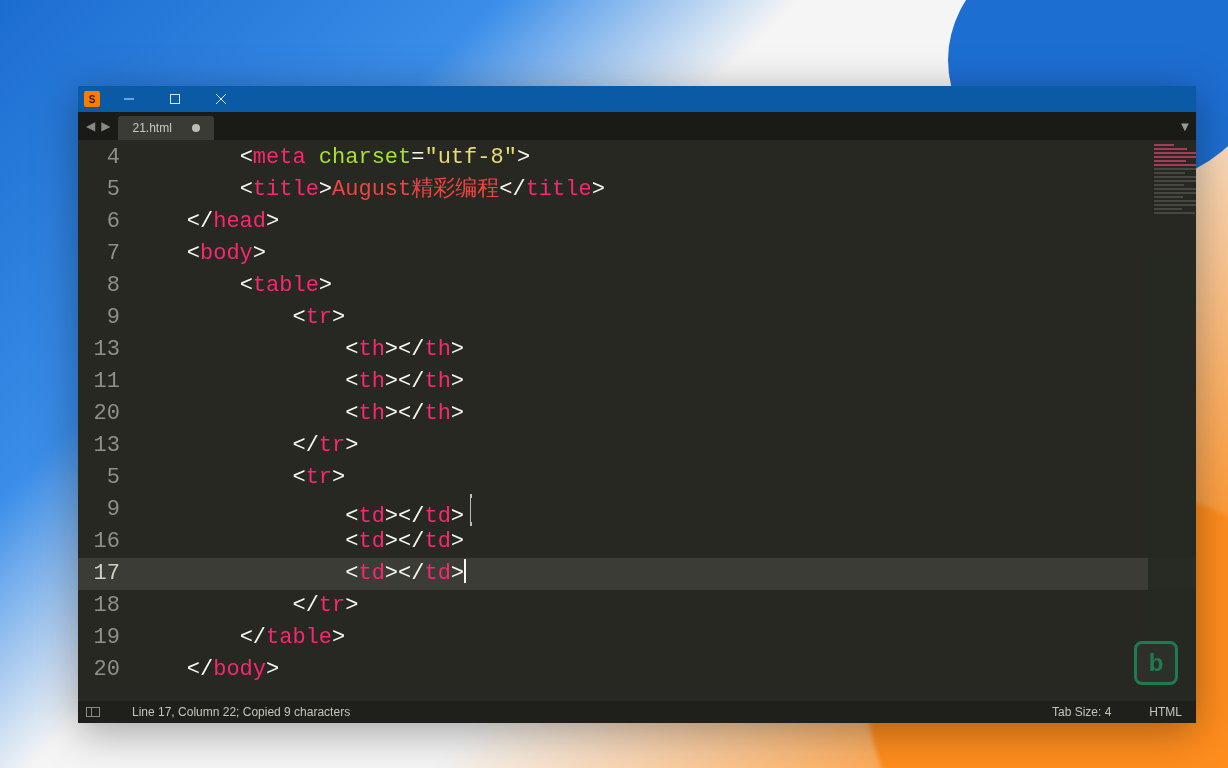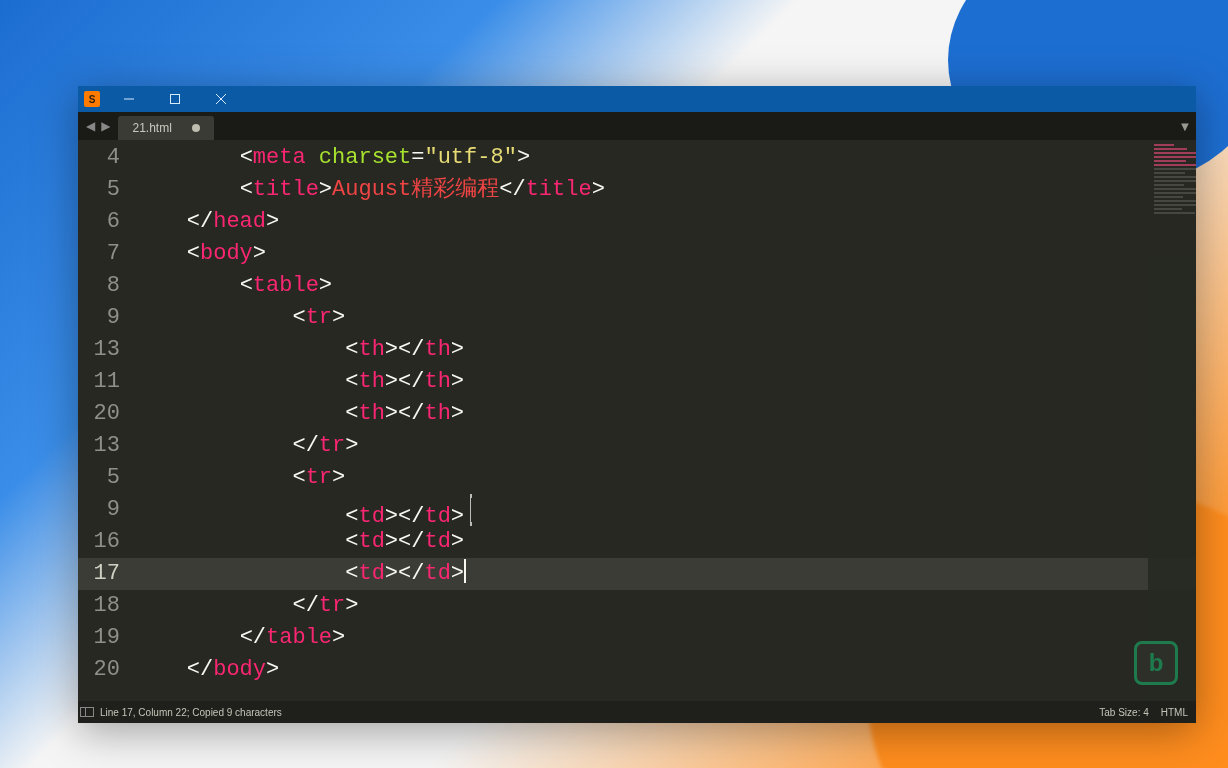--- a/index.html
+++ b/index.html
@@ -175,23 +175,23 @@
     background: #4a4b44;
   }
   .minimap .mini-line.hl { background: #b04060; }
 
   .statusbar {
     height: 22px;
     background: #1f201b;
     color: #c4c4b8;
     display: flex;
     align-items: center;
-    font-size: 10px;
-    padding: 0 2px;
-    gap: 0;
+    font-size: 12px;
+    padding: 0 8px;
+    gap: 26px;
   }
   .statusbar .panel-icon {
     width: 14px; height: 10px;
     border: 1px solid #888;
     position: relative;
   }
   .statusbar .panel-icon::after {
     content: '';
     position: absolute; left: 4px; top: 0; width: 1px; height: 100%;
     background: #888;

